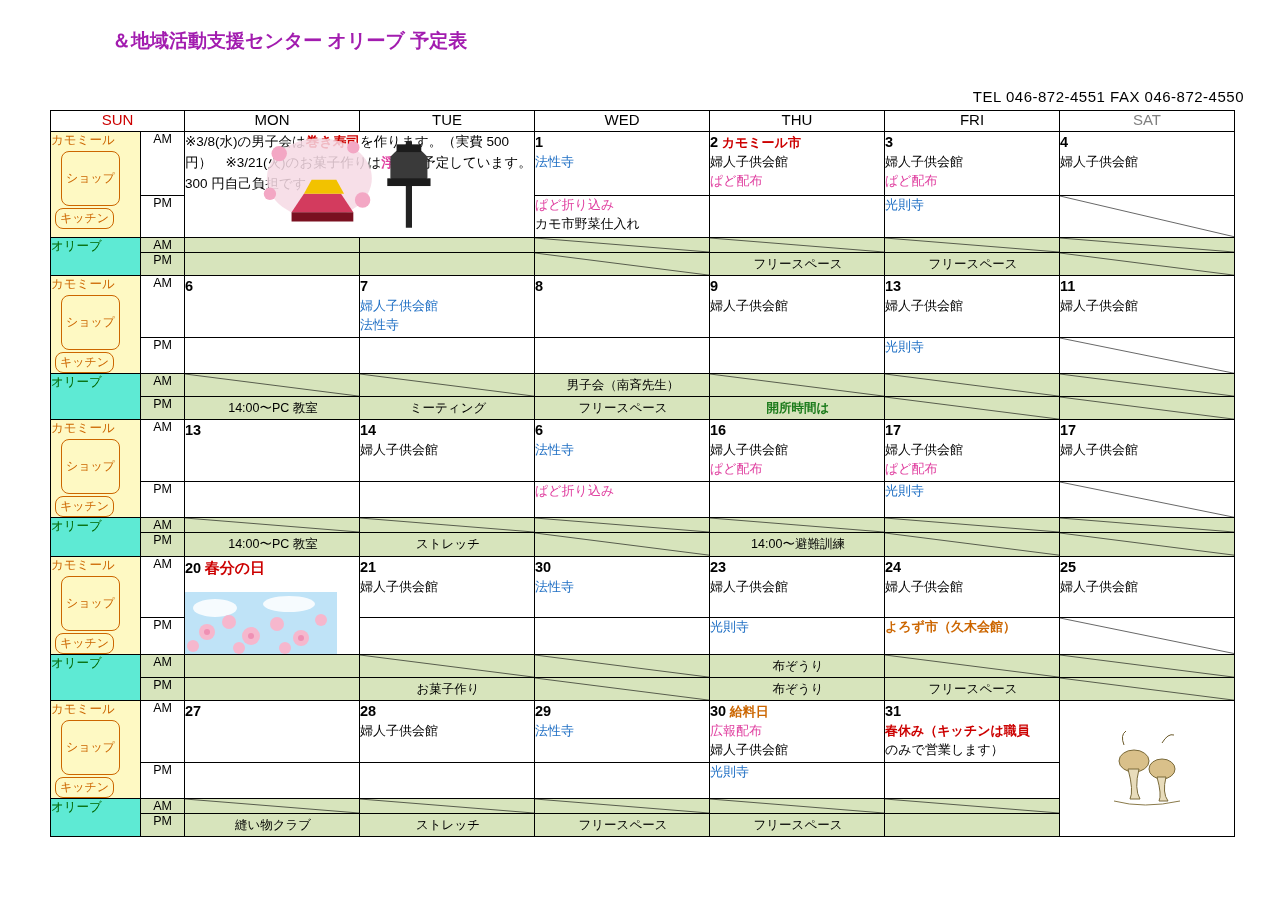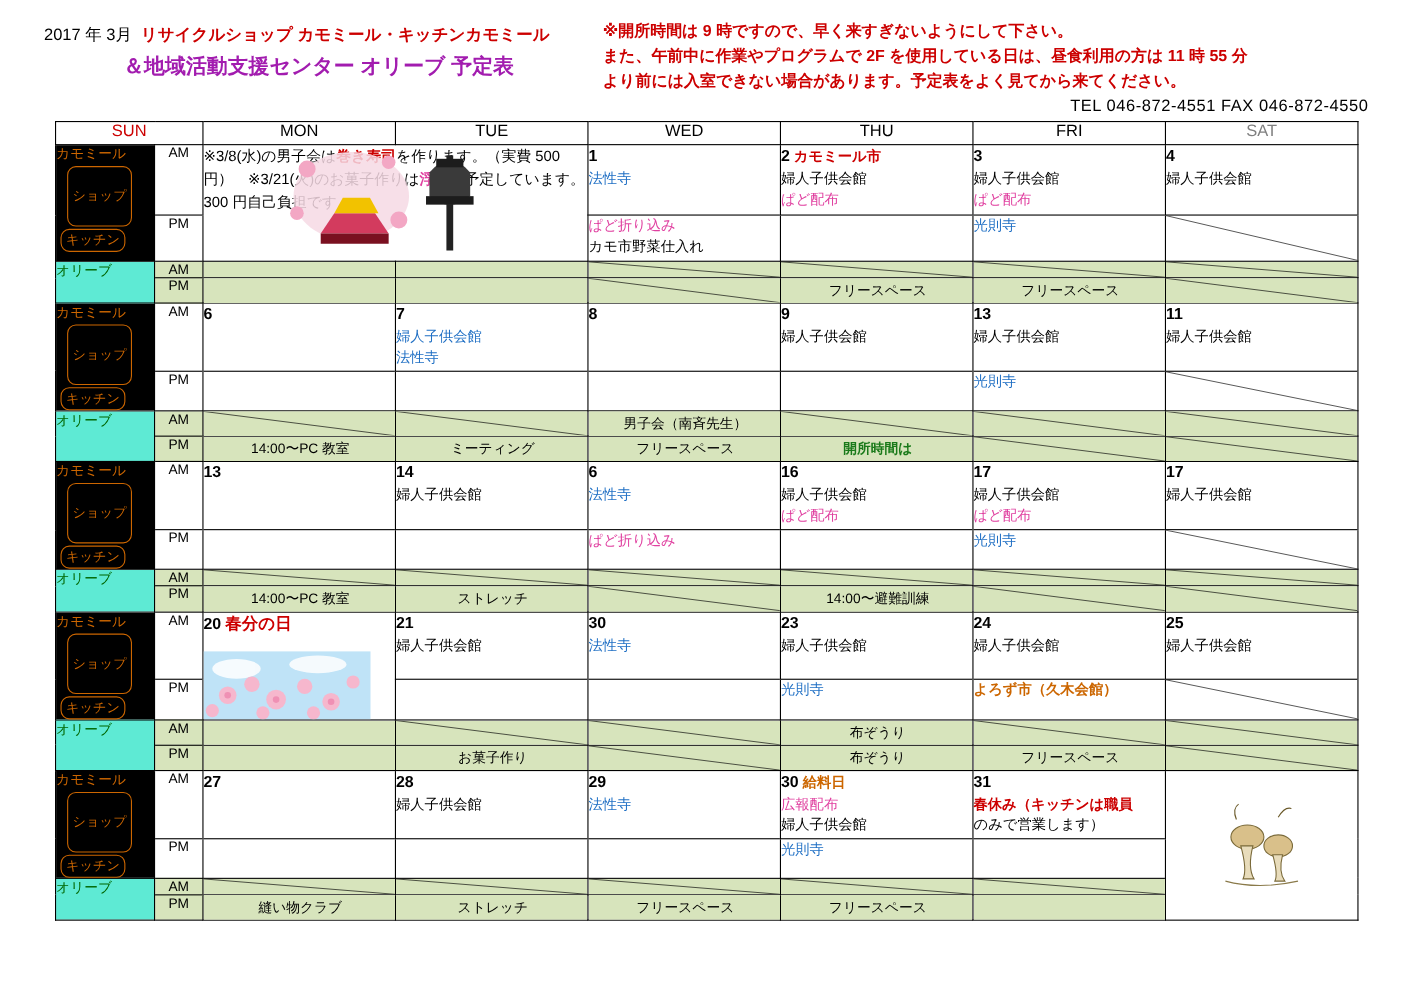--- a/index.html
+++ b/index.html
@@ -28,21 +28,21 @@
   .dow{height:20px;text-align:center;font-size:15px;font-weight:normal;background:#fff;}
   .dow.sun{color:#cc0000;}
   .dow.sat{color:#808080;}
 
   
   col.c-label{width:90px;}
   col.c-ampm{width:44px;}
   col.c-day{width:175px;}
 
   
-  .kam-label{background:#000000;font-size:12px;color:#cc6600;padding:4px 0 0 4px;position:relative;}
+  .kam-label{background:#fef9c3;font-size:12px;color:#cc6600;padding:4px 0 0 4px;position:relative;}
   .kam-label .l1{color:#cc6600;font-size:12.5px;}
   .kam-label .box{border:1px solid #cc6600;border-radius:8px;margin:2px 0 0 10px;padding:18px 4px;display:inline-block;font-size:12px;color:#cc6600;}
   .kam-label .box2{border:1px solid #cc6600;border-radius:8px;margin:2px 0 0 4px;padding:1px 4px;display:inline-block;font-size:12px;color:#cc6600;}
 
   .oli-label{background:#5eead4;font-size:12.5px;color:#006600;padding:2px 0 0 4px;height:20px;}
   .ampm{text-align:center;font-size:12.5px;padding-top:3px;}
   .ampm.oli{background:#d7e4bc;}
   .cell{font-size:13px;padding:3px 4px 2px 5px;line-height:1.45;position:relative;}
   .cell.oli{background:#d7e4bc;font-size:12.5px;padding:2px 4px 2px 6px;text-align:center;}
   .dnum{font-size:14.5px;font-weight:bold;}
@@ -69,31 +69,23 @@
   .art-lantern{right:6px;bottom:2px;width:140px;height:68px;}
   .art-sakura{left:0;bottom:0;width:152px;height:62px;}
   .art-mush{left:50%;top:50%;transform:translate(-50%,-50%);width:90px;height:86px;}
 </style>
 </head>
 <body>
 
 <div class="page">
 
   <div class="hdr-left">
-    <div class="hdr-line1">
-      <span class="date">2017 年  3月</span><span class="ttl">リサイクルショップ  カモミール・キッチンカモミール</span>
-    </div>
     <div class="hdr-line2">＆地域活動支援センター  オリーブ  予定表</div>
   </div>
 
-  <div class="hdr-right">
-    <div>※開所時間は 9 時ですので、早く来すぎないようにして下さい。</div>
-    <div>また、午前中に作業やプログラムで 2F を使用している日は、昼食利用の方は 11 時 55 分</div>
-    <div>より前には入室できない場合があります。予定表をよく見てから来てください。</div>
-  </div>
 
   <div class="tel">TEL  046-872-4551    FAX  046-872-4550</div>
 
   <table class="cal">
     <colgroup>
       <col class="c-label">
         <col class="c-ampm">
       <col class="c-day">
         <col class="c-day">
         <col class="c-day">

